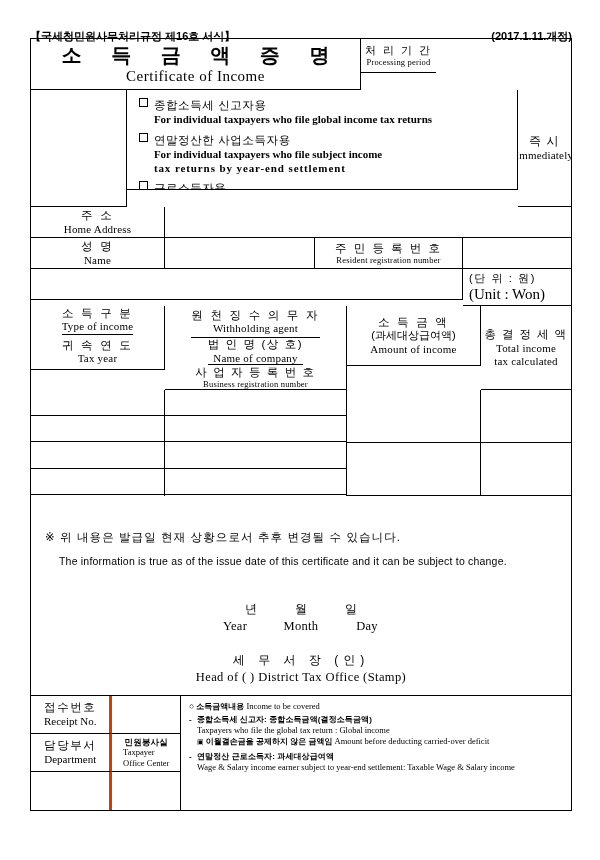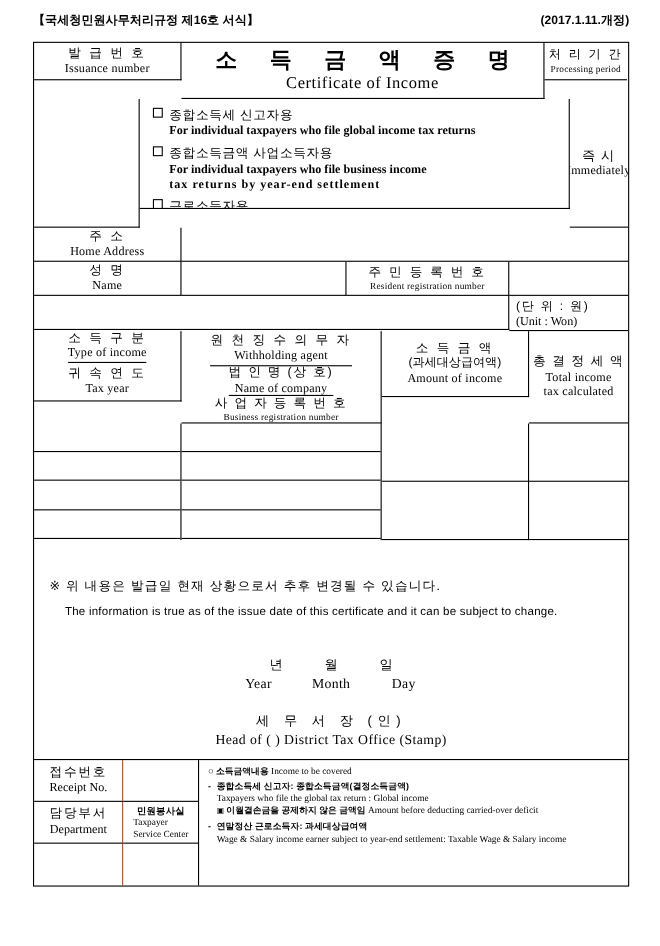--- a/index.html
+++ b/index.html
@@ -18,21 +18,21 @@
     position: relative;
     width: 600px;
     height: 860px;
     box-sizing: border-box;
     padding: 0;
   }
 
   
   .meta-line {
     position: absolute;
-    top: 10px;
+    top: 28px;
     left: 30px;
     right: 28px;
     height: 16px;
     display: flex;
     justify-content: space-between;
     align-items: flex-end;
     font-size: 11px;
     font-weight: bold;
     font-family: "Liberation Sans", "DejaVu Sans", sans-serif;
   }
@@ -142,21 +142,21 @@
   .unit-left  { flex: 1 1 auto; border-right: 1px solid #000; border-bottom: 1px solid #000; }
   .unit-right {
     width: 108px;
     box-sizing: border-box;
     border-bottom: 1px solid #000;
     padding: 2px 4px 2px 6px;
     text-align: left;
     font-family: "Liberation Sans", "DejaVu Sans", sans-serif;
   }
   .unit-right .u-kr { font-size: 11px; letter-spacing: 1.6px; }
-  .unit-right .u-en { font-family: "Liberation Serif", "DejaVu Serif", serif; font-size: 11px; }
+  .unit-right .u-en { font-family: "Liberation Serif", "DejaVu Serif", serif; font-size: 15px; }
 
   
   .c-type { width: 134px; }
   .c-agent { width: 182px; }
   .c-amount { width: 134px; }
   .c-tax { width: 90px; }
 
   .split { display: flex; flex-direction: column; }
   .split > .sub {
     box-sizing: border-box;
@@ -240,21 +240,21 @@
   .foot-left { width: 150px; box-sizing: border-box; border-right: 1px solid #000; }
   .foot-left .frow { display: flex; }
   .foot-left .fc {
     box-sizing: border-box;
     height: 38px;
     display: flex; flex-direction: column;
     justify-content: center; align-items: center;
     border-bottom: 1px solid #000;
   }
   .foot-left .frow:last-child .fc { border-bottom: none; }
-  .fc-lbl { width: 82px; border-right: 1px solid #c2410c; }
+  .fc-lbl { width: 82px; border-right: 3px solid #c2410c; }
   .fc-val { width: 68px; }
   .fc-kr  {
     font-family: "Liberation Sans", "DejaVu Sans", sans-serif;
     font-size: 11.5px; letter-spacing: 1.6px; line-height: 1.2;
   }
   .fc-en  { font-size: 11px; line-height: 1.2; }
   .fc-val .fc-kr { font-size: 8.5px; letter-spacing: 0.2px; font-weight: bold; }
   .fc-val .fc-en { font-size: 8.5px; }
 
   .foot-right {
@@ -304,24 +304,20 @@
 
   <div class="meta-line">
     <span>【국세청민원사무처리규정 제16호 서식】</span>
     <span class="revision">(2017.1.11.개정)</span>
   </div>
 
   <div class="frame">
 
     <div class="row">
 
-      <div class="cell hdr-issue" style="height:34px;">
-        <div class="kr">발 급 번 호</div>
-        <div class="en">Issuance number</div>
-      </div>
 
       <div class="cell hdr-title" style="height:51px;">
         <div class="title-kr">소 득 금 액 증 명</div>
         <div class="title-en">Certificate of Income</div>
       </div>
 
       <div class="cell hdr-proc last" style="height:34px;">
         <div class="kr tight" style="font-size:11px;letter-spacing:2px;">처 리 기 간</div>
         <div class="en sm">Processing period</div>
       </div>
@@ -339,22 +335,22 @@
           <span class="chk"></span>
           <span class="opt-txt">
             <span class="opt-kr">종합소득세 신고자용</span>
             <div class="opt-en">For individual taxpayers who file global income  tax returns</div>
           </span>
         </div>
 
         <div class="opt">
           <span class="chk"></span>
           <span class="opt-txt">
-            <span class="opt-kr">종합소득금액 사업소득자용</span>
-            <div class="opt-en just">For  individual  taxpayers  who  file  business  income</div>
+            <span class="opt-kr">연말정산한 사업소득자용</span>
+            <div class="opt-en just">For  individual  taxpayers  who  file  subject  income</div>
             <div class="opt-en wide">tax returns by year-end settlement</div>
           </span>
         </div>
 
         <div class="opt">
           <span class="chk"></span>
           <span class="opt-txt">
             <span class="opt-kr">근로소득자용</span>
             
           </span>
@@ -523,21 +519,21 @@
           </div>
         </div>
         <div class="frow">
           <div class="fc fc-lbl">
             <div class="fc-kr">담당부서</div>
             <div class="fc-en">Department</div>
           </div>
           <div class="fc fc-val">
             <div class="fc-kr">민원봉사실</div>
             <div class="fc-en" style="white-space:pre-line;">Taxpayer
-Service Center</div>
+Office Center</div>
           </div>
         </div>
         <div class="frow">
           <div class="fc fc-lbl">
             
             
           </div>
           <div class="fc fc-val">
             <div class="fc-en"></div>
           </div>

